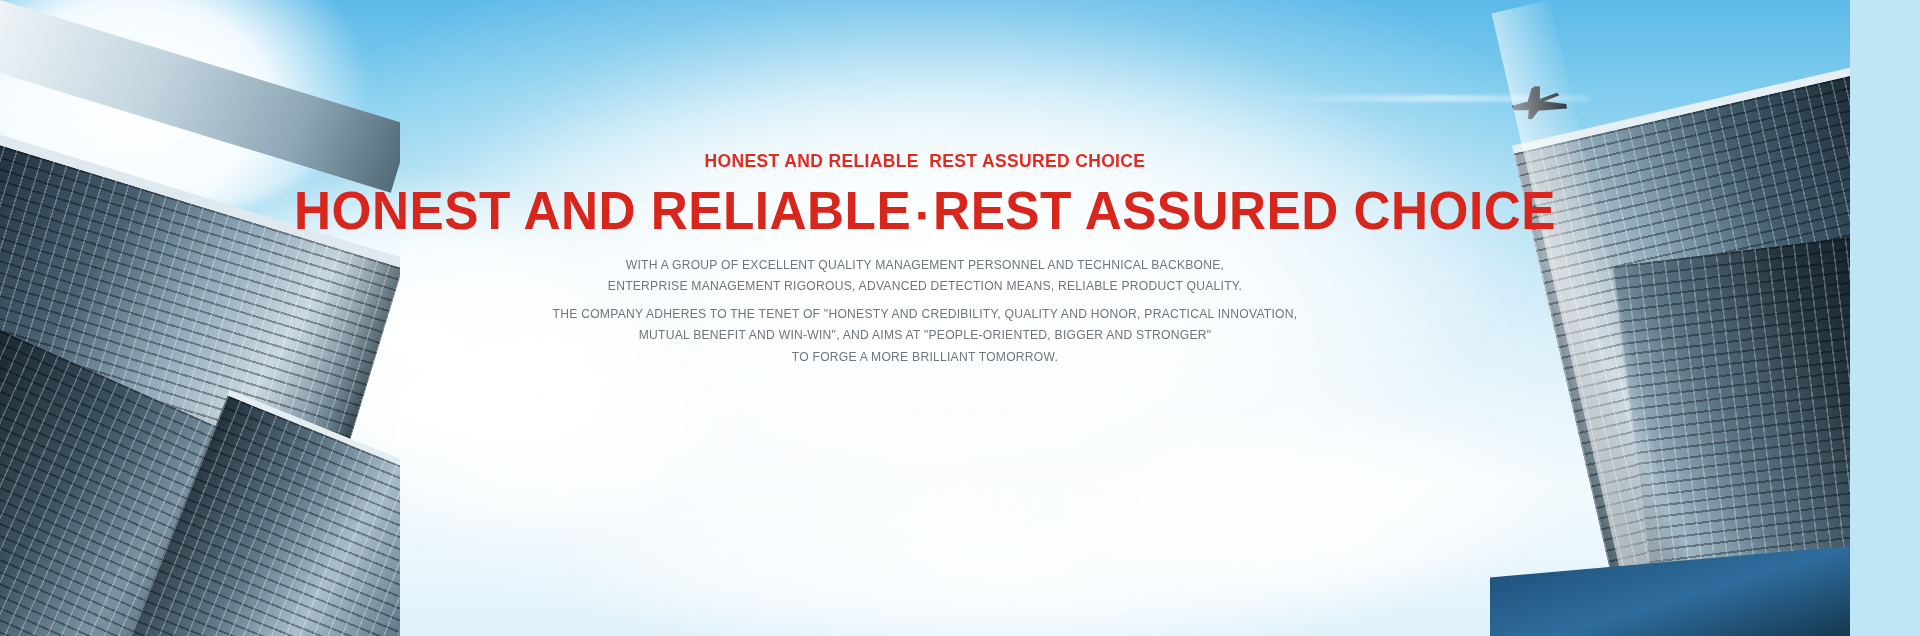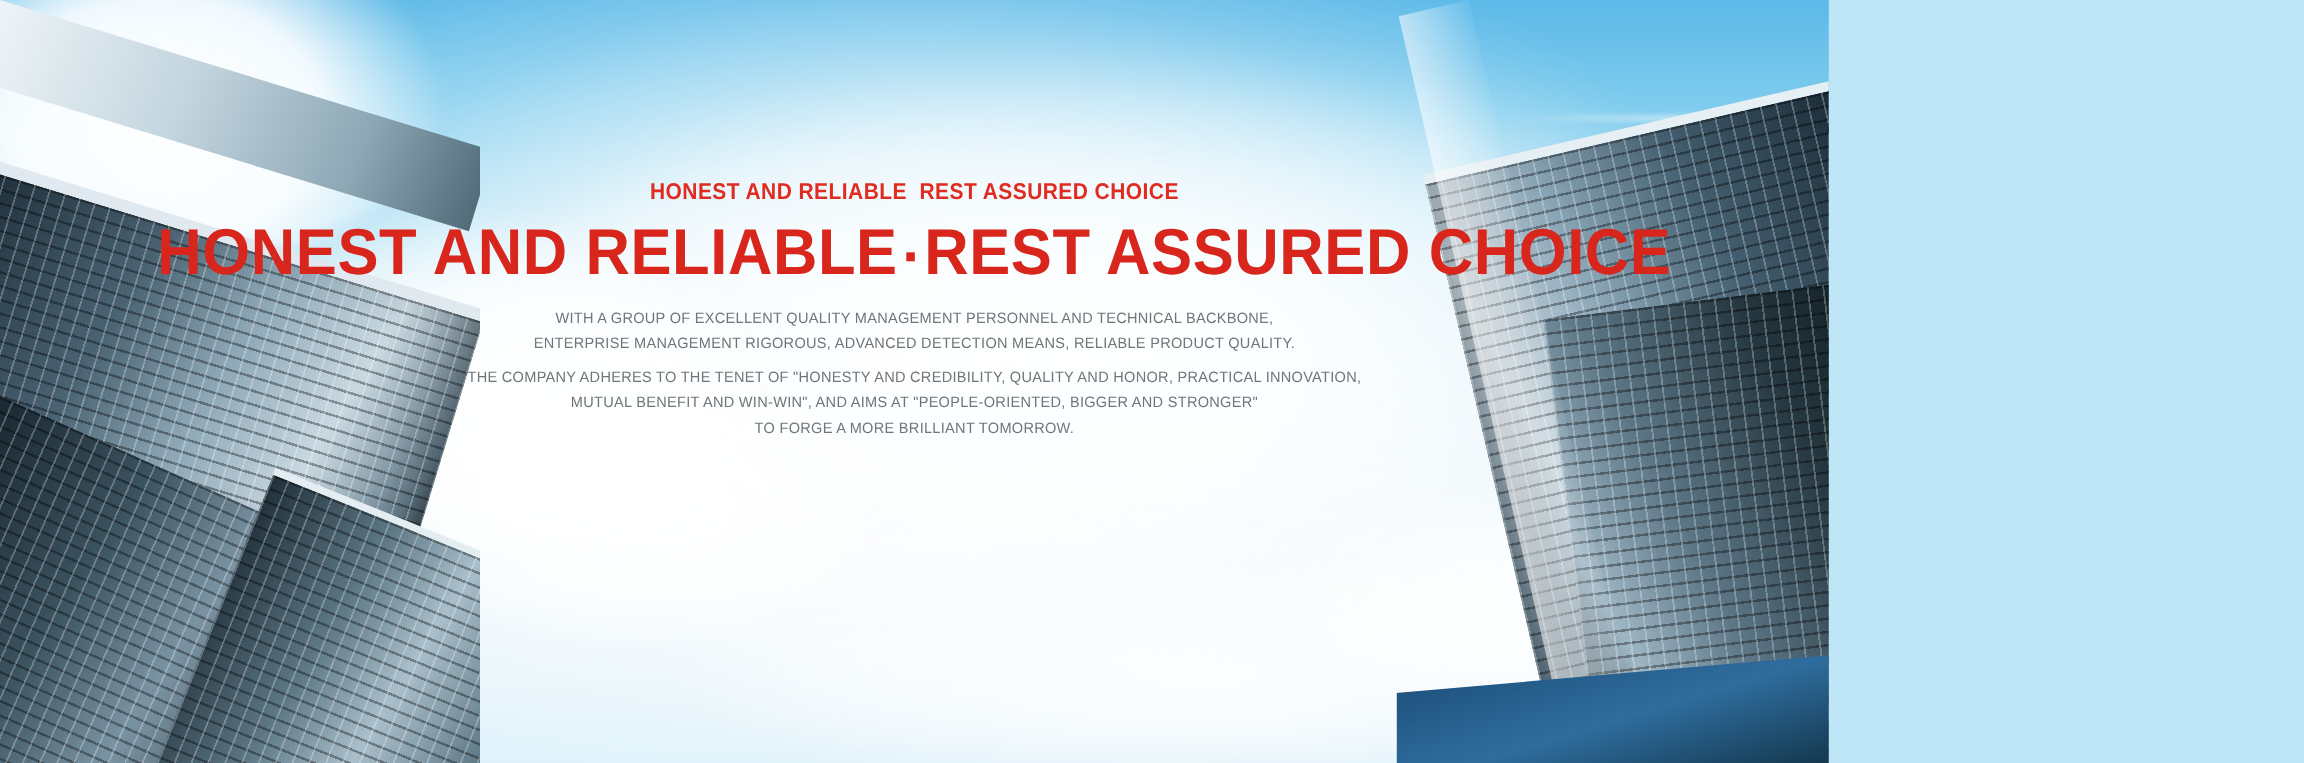--- a/index.html
+++ b/index.html
@@ -4,21 +4,21 @@
 <style>
   * { margin:0; padding:0; box-sizing:border-box; }
   html,body { width:1920px; height:636px; overflow:hidden; }
   body {
     font-family:"Liberation Sans", sans-serif;
     background:#bfe6f7;
   }
 
   #banner {
     position:relative;
-    width:1524px;
+    width:1850px;
     height:636px;
     overflow:hidden;
     background:
       radial-gradient(ellipse 900px 480px at 50% 46%, rgba(255,255,255,0.95) 0%, rgba(255,255,255,0.72) 34%, rgba(255,255,255,0.20) 62%, rgba(255,255,255,0) 80%),
       linear-gradient(to bottom, #5cb9e8 0%, #7fccee 14%, #a8ddf3 30%, #cbeaf8 47%, #e4f4fb 62%, #f2fafd 76%, #eaf6fc 88%, #dff2fb 100%);
   }
 
   
   .cloud { position:absolute; border-radius:50%; background:#ffffff; filter:blur(18px); }
 

